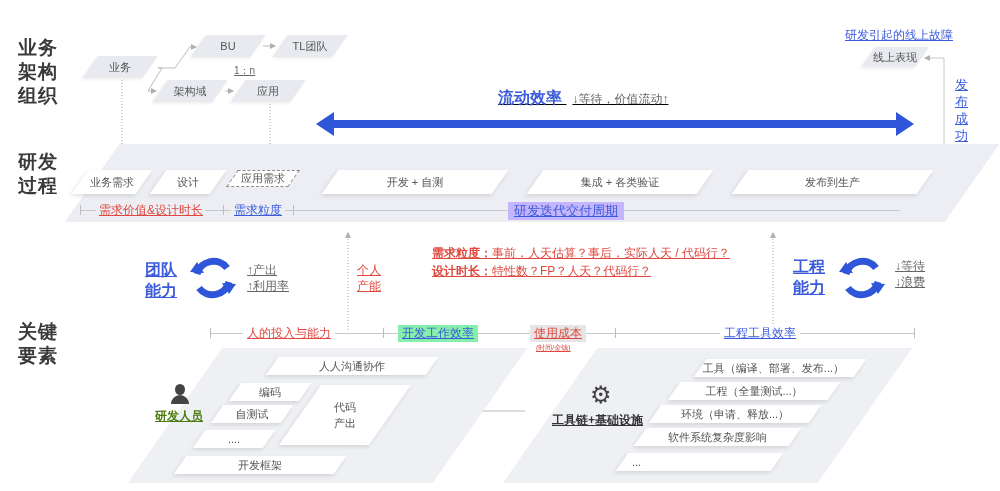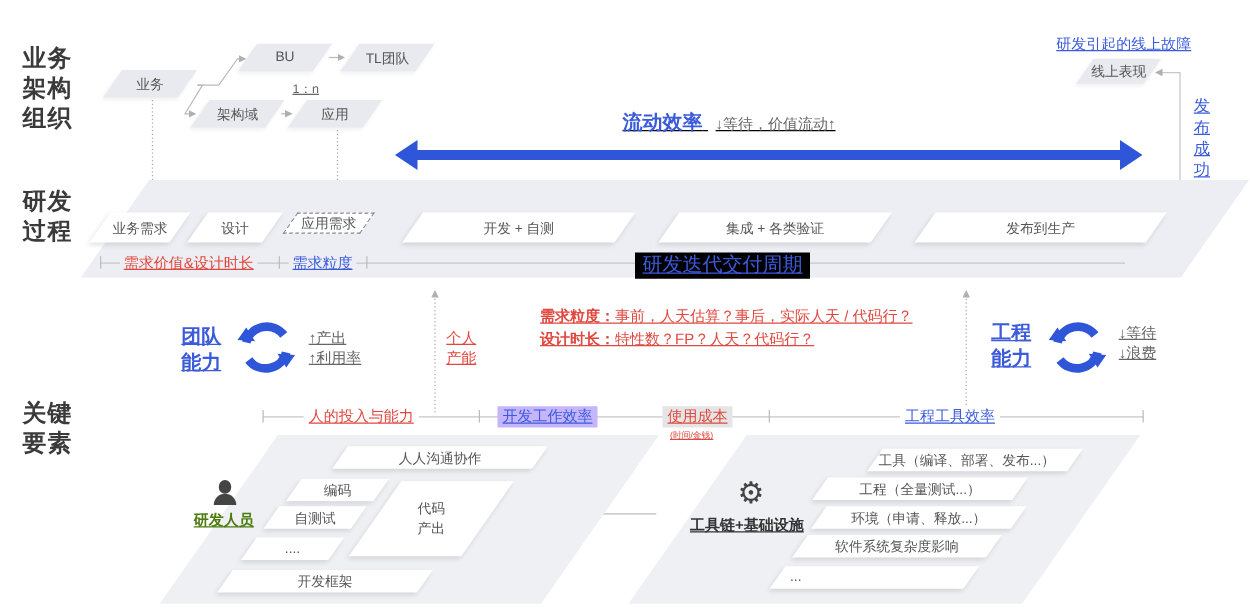--- a/index.html
+++ b/index.html
@@ -142,21 +142,21 @@
 <div class="para white" style="left:740px;top:170px;width:185px;height:24px;">
     <span>发布到生产</span>
   </div>
 
 <div class="hline" style="left:80px;top:210px;width:820px;"></div>
 <div class="tick" style="left:80px;top:205px;"></div>
 <div class="tick" style="left:223px;top:205px;"></div>
 <div class="tick" style="left:293px;top:205px;"></div>
 <div class="txt red" style="left:96px;top:202px;font-size:12px;background:#eceef3;padding:0 3px;">需求价值&amp;设计时长</div>
 <div class="txt blue" style="left:231px;top:202px;font-size:12px;background:#eceef3;padding:0 3px;">需求粒度</div>
-<div class="txt blue" style="left:508px;top:202px;font-size:16px;background:#000000;padding:0 6px;">研发迭代交付周期</div>
+<div class="txt blue" style="left:508px;top:202px;font-size:13px;background:#c4b5fd;padding:0 6px;">研发迭代交付周期</div>
 
 <div class="txt blue" style="left:145px;top:259px;font-size:16px;font-weight:bold;line-height:21px;">
   <div>团队</div>
   <div>能力</div>
 </div>
 <div class="txt grey-t" style="left:247px;top:262px;font-size:12px;line-height:16px;">
   <div>↑产出</div>
   <div>↑利用率</div>
 </div>
 <div class="txt red" style="left:357px;top:262px;font-size:12px;line-height:16px;">
@@ -177,21 +177,21 @@
   <div>↓等待</div>
   <div>↓浪费</div>
 </div>
 
 <div class="hline" style="left:210px;top:333px;width:705px;"></div>
 <div class="tick" style="left:210px;top:328px;"></div>
 <div class="tick" style="left:383px;top:328px;"></div>
 <div class="tick" style="left:615px;top:328px;"></div>
 <div class="tick" style="left:914px;top:328px;"></div>
 <div class="txt red" style="left:243px;top:325px;font-size:12px;background:#fff;padding:0 4px;">人的投入与能力</div>
-<div class="txt blue" style="left:398px;top:325px;font-size:12px;background:#c4b5fd;padding:0 4px;">开发工作效率</div>
+<div class="txt blue" style="left:398px;top:325px;font-size:12px;background:#86efac;padding:0 4px;">开发工作效率</div>
 <div class="txt red" style="left:530px;top:325px;font-size:12px;background:#e5e5e5;padding:0 4px;">使用成本</div>
 <div class="txt red" style="left:536px;top:343px;font-size:7px;">(时间/金钱)</div>
 <div class="txt blue" style="left:720px;top:325px;font-size:12px;background:#fff;padding:0 4px;">工程工具效率</div>
 
 <div class="para band2" style="left:175px;top:348px;width:305px;height:135px;"></div>
 <div class="para white" style="left:272px;top:357px;width:160px;height:18px;">
     <span>人人沟通协作</span>
   </div>
 <div class="para white" style="left:235px;top:383px;width:70px;height:18px;">
     <span>编码</span>
@@ -211,21 +211,21 @@
 <div class="abs" style="left:171px;top:384px;width:18px;height:22px;">
   <div style="position:absolute;left:4px;top:0;width:10px;height:11px;border-radius:50%;background:#444;"></div>
   <div style="position:absolute;left:0;top:11px;width:18px;height:9px;border-radius:9px 9px 0 0;background:#444;"></div>
 </div>
 <div class="txt" style="left:155px;top:408px;font-size:12px;font-weight:bold;color:#4d7c0f;">研发人员</div>
 
 <div class="para band2" style="left:550px;top:348px;width:315px;height:135px;"></div>
 <div class="para white" style="left:700px;top:359px;width:160px;height:18px;justify-content:flex-end;">
     <span style="margin-right:16px;">工具（编译、部署、发布...）</span>
   </div>
-<div class="para white" style="left:656px;top:382px;width:160px;height:18px;text-align:center;">
+<div class="para white" style="left:674px;top:382px;width:160px;height:18px;text-align:center;">
     <span>工程（全量测试...）</span>
   </div>
 <div class="para white" style="left:655px;top:405px;width:160px;height:18px;">
     <span>环境（申请、释放...）</span>
   </div>
 <div class="para white" style="left:640px;top:428px;width:155px;height:18px;">
     <span>软件系统复杂度影响</span>
   </div>
 <div class="para white" style="left:622px;top:453px;width:155px;height:18px;justify-content:flex-start;">
     <span style="margin-left:10px;">...</span>

